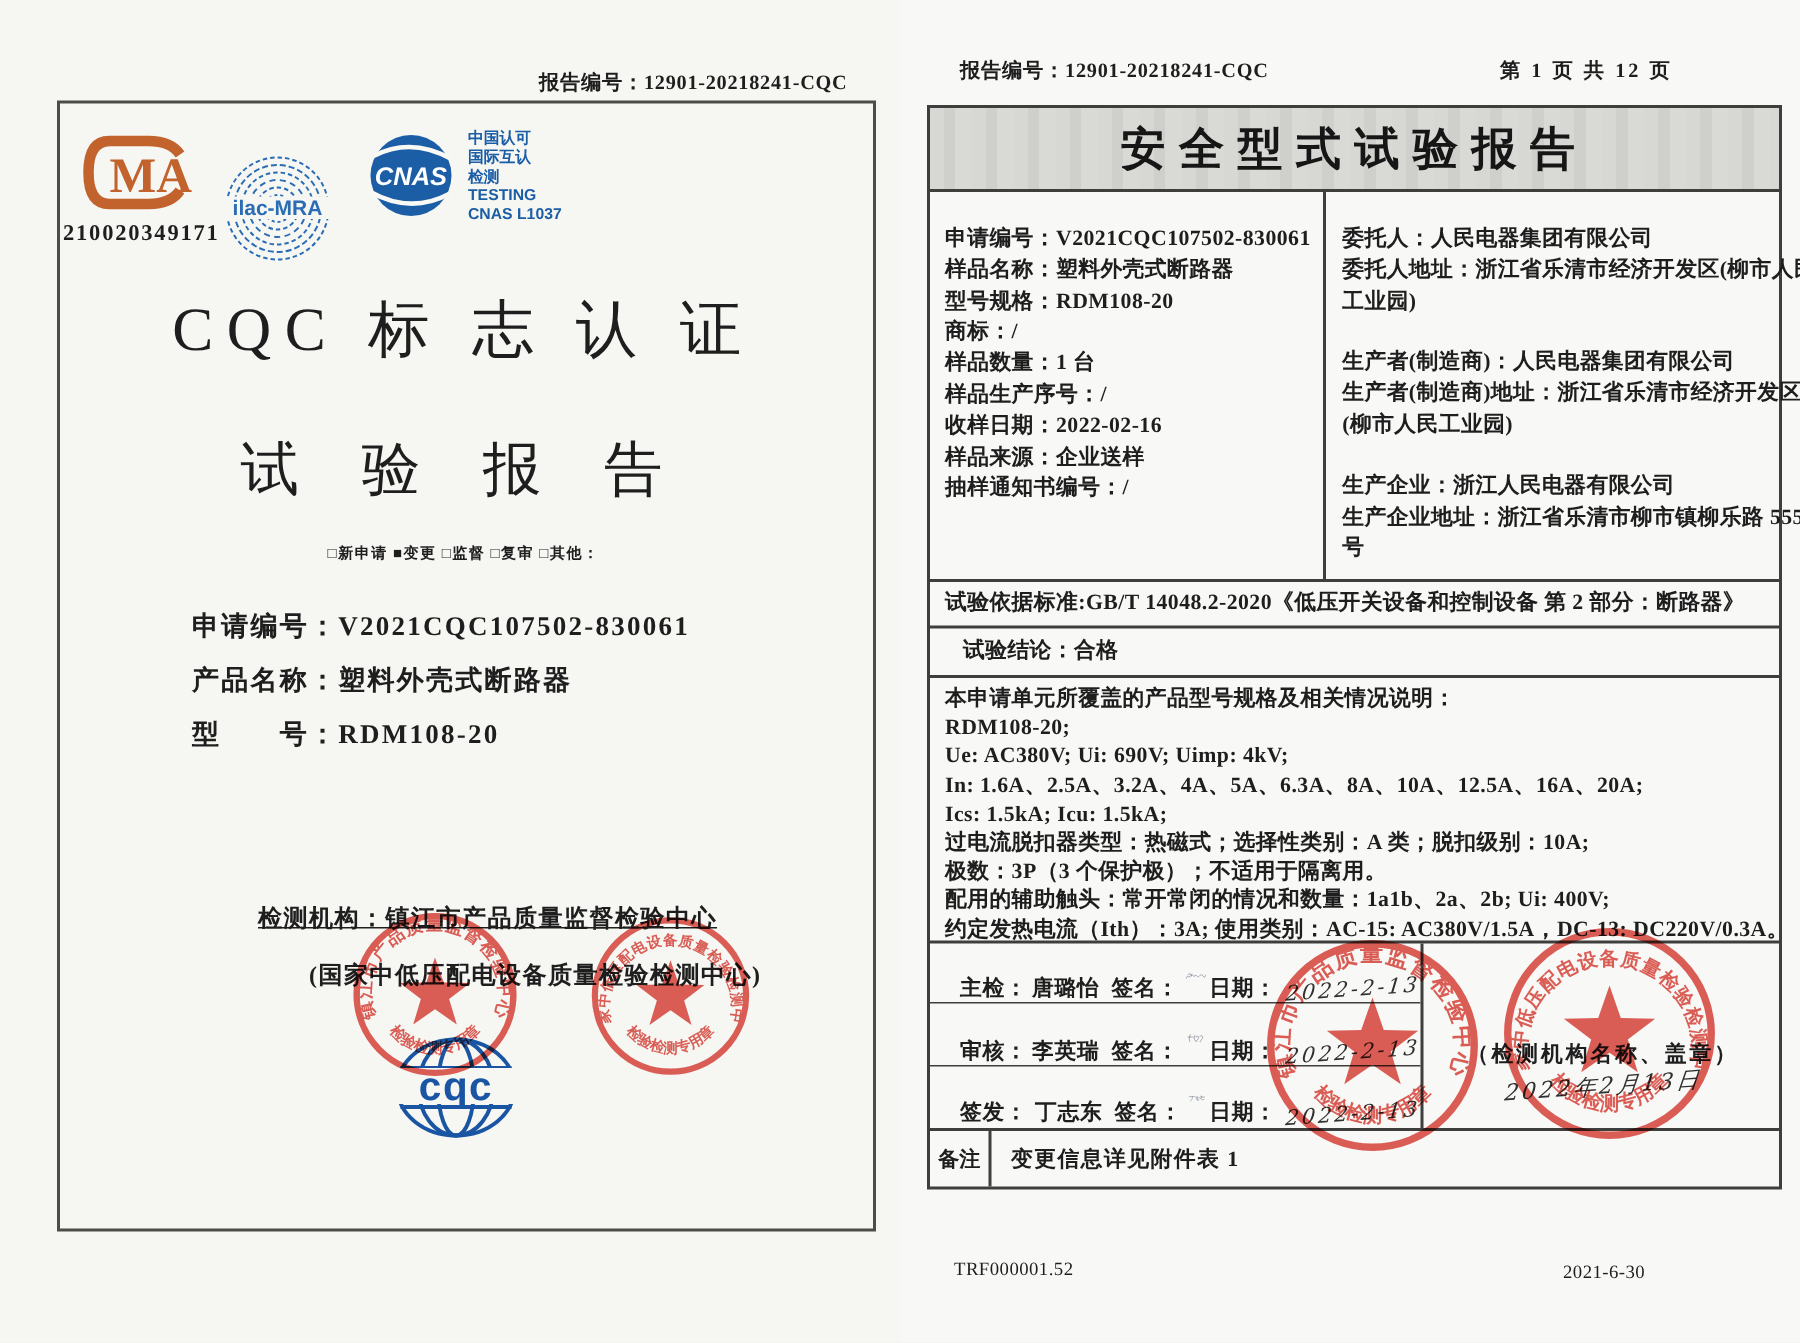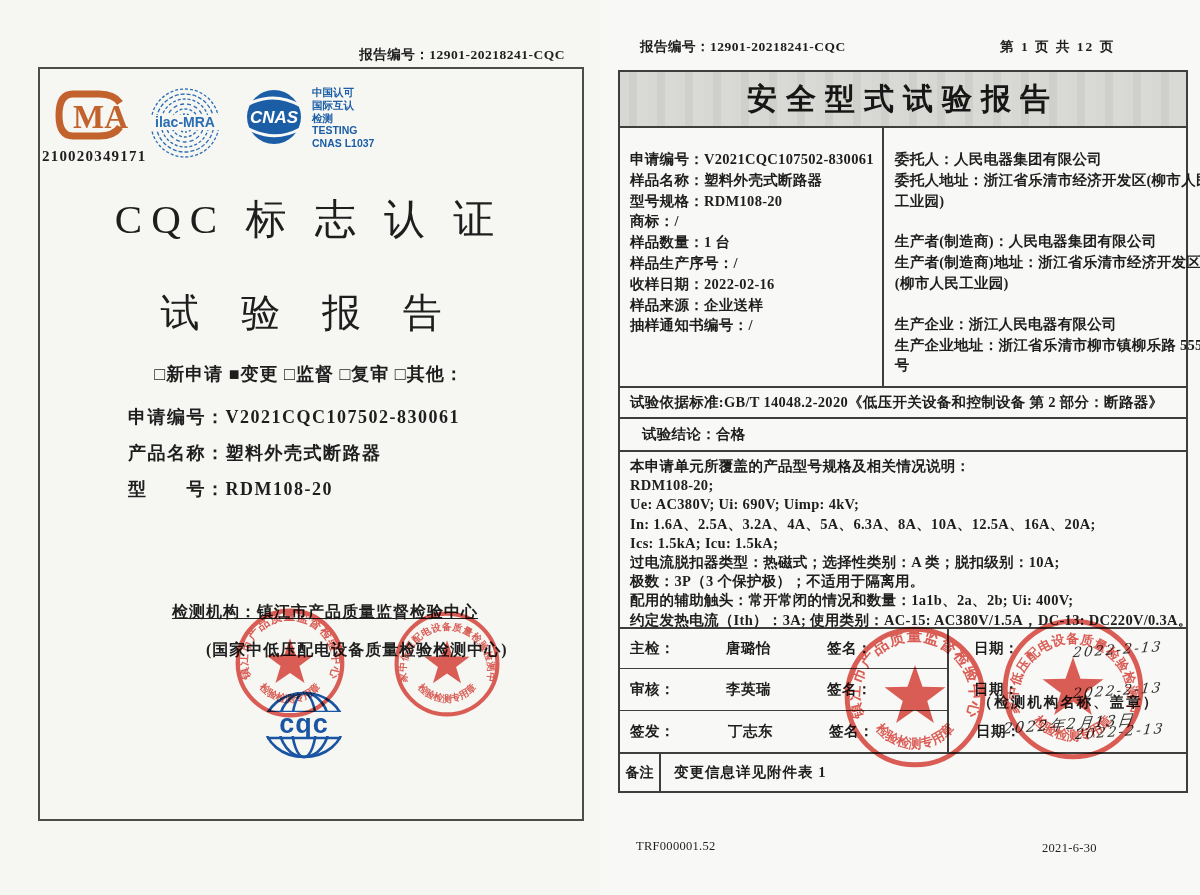--- a/index.html
+++ b/index.html
@@ -11,21 +11,21 @@
 
   .abs{position:absolute;}
 
   
   .lp-report-no{left:38px;top:46px;width:527px;text-align:right;font-size:13.5px;font-weight:600;letter-spacing:.5px;}
   .lp-box{left:38px;top:67px;width:542px;height:750px;border:2px solid #4c4c4a;}
   .lp-cma-num{left:42px;top:148px;font-size:15px;font-weight:700;letter-spacing:1.2px;}
   .lp-accred{left:312px;top:86px;font-size:10.5px;line-height:12.8px;font-weight:700;color:#1b5ea6;font-family:"Liberation Sans",sans-serif;}
   .lp-title1{left:38px;top:192px;width:542px;text-align:center;font-size:41px;letter-spacing:9px;font-weight:500;}
   .lp-title2{left:38px;top:286px;width:542px;text-align:center;font-size:39px;letter-spacing:16px;font-weight:500;}
-  .lp-check{left:38px;top:362px;width:542px;text-align:center;font-size:18px;font-weight:600;letter-spacing:1px;}
+  .lp-check{left:38px;top:362px;width:542px;text-align:center;font-size:10px;font-weight:600;letter-spacing:1px;}
   .lp-fields{left:128px;top:399px;font-size:18px;font-weight:600;letter-spacing:1.5px;line-height:36px;}
   .lp-agency1{left:172px;top:602px;font-size:16px;font-weight:600;letter-spacing:1px;text-decoration:underline;}
   .lp-agency2{left:206px;top:640px;font-size:16px;font-weight:600;letter-spacing:1px;}
 
   
   .rp-report-no{left:640px;top:38px;font-size:13.5px;font-weight:700;letter-spacing:.5px;}
   .rp-pageinfo{left:1000px;top:38px;width:150px;font-size:13.5px;font-weight:700;letter-spacing:2px;}
   .rp-table{left:618px;top:70px;width:566px;border:2px solid #3e3e3c;background:transparent;}
   .rp-titlebar{height:54px;border-bottom:2px solid #3e3e3c;background:repeating-linear-gradient(90deg,#d7d7d3 0 9px,#cfcfcb 9px 17px,#d9d9d5 17px 28px);display:flex;align-items:center;justify-content:center;}
   .rp-title{font-size:30px;font-weight:600;letter-spacing:9px;color:#161616;}
@@ -33,21 +33,21 @@
   .rp-cell-l{width:275px;border-right:2px solid #3e3e3c;padding:21px 8px 0 10px;box-sizing:border-box;}
   .rp-cell-r{flex:1;padding:21px 8px 0 11px;box-sizing:border-box;}
   .tline{font-size:14.5px;font-weight:600;line-height:20.8px;letter-spacing:.3px;white-space:nowrap;}
   .grp{margin-bottom:20px;}
   .rp-row2{height:29px;border-bottom:2px solid #3e3e3c;display:flex;align-items:center;padding-left:10px;}
   .rp-row3{height:31px;border-bottom:2px solid #3e3e3c;display:flex;align-items:center;padding-left:22px;}
   .rp-row4{height:177px;border-bottom:2px solid #3e3e3c;padding:5px 8px 0 10px;box-sizing:border-box;}
   .rp-row4 .tline{line-height:19.2px;}
   .sig-wrap{position:relative;height:123px;border-bottom:2px solid #3e3e3c;}
   .sig-left{position:absolute;left:0;top:0;width:329px;height:123px;border-right:2px solid #3e3e3c;box-sizing:border-box;}
-  .sig-row{display:flex;align-items:center;padding-left:10px;box-sizing:border-box;gap:48px;}
+  .sig-row{display:flex;align-items:flex-end;padding-left:20px;box-sizing:border-box;}
   .sig-row1{height:40px;border-bottom:1.5px solid #3e3e3c;}
   .sig-row2{height:42px;border-bottom:1.5px solid #3e3e3c;}
   .sig-row3{height:40px;}
   .sig-row .lbl{font-size:14.5px;font-weight:600;letter-spacing:.5px;white-space:nowrap;}
   .sig-scribble{margin:-14px 2px 0 4px;}
   .hand{font-family:"DejaVu Serif",serif;font-style:italic;color:#30302e;transform:rotate(-4deg) skewX(-10deg);display:inline-block;font-size:14px;letter-spacing:2px;white-space:nowrap;}
   .seal-cell{position:absolute;left:331px;top:0;right:0;height:123px;padding-top:44px;box-sizing:border-box;text-align:center;}
   .seal-line{font-size:14.5px;font-weight:600;letter-spacing:2px;margin-top:20px;}
   .seal-date{margin-top:3px;font-size:15px;}
   .remark-row{height:37px;display:flex;}
@@ -70,21 +70,21 @@
     <div class="abs lp-box"></div>
 
     <div class="abs" style="left:52px;top:90px;">
       <svg width="82" height="52" viewBox="0 0 82 52">
         <path d="M68,13 Q62,4 47,4 L21,4 Q7,4 7,25 Q7,46 21,46 L47,46 Q62,46 68,37" fill="none" stroke="#c2622c" stroke-width="7"></path>
         <text x="21" y="38" font-family="Liberation Serif,serif" font-weight="bold" font-size="33" fill="#c2622c">MA</text>
       </svg>
     </div>
     <div class="abs lp-cma-num">210020349171</div>
 
-    <div class="abs" style="left:148px;top:84px;">
+    <div class="abs" style="left:148px;top:100px;">
       <svg width="74" height="78" viewBox="0 0 74 78">
         <g stroke="#2a6db5" fill="none" stroke-width="1.3">
           <circle cx="37" cy="39" r="34" stroke-dasharray="3 2"></circle>
           <circle cx="37" cy="39" r="29" stroke-dasharray="4 2"></circle>
           <circle cx="37" cy="39" r="24" stroke-dasharray="3 2"></circle>
           <circle cx="37" cy="39" r="19" stroke-dasharray="4 3"></circle>
           <circle cx="37" cy="39" r="14" stroke-dasharray="3 2"></circle>
           <circle cx="37" cy="39" r="9" stroke-dasharray="2 2"></circle>
         </g>
         <rect x="1" y="31" width="72" height="15" fill="#f6f6f3"></rect>

